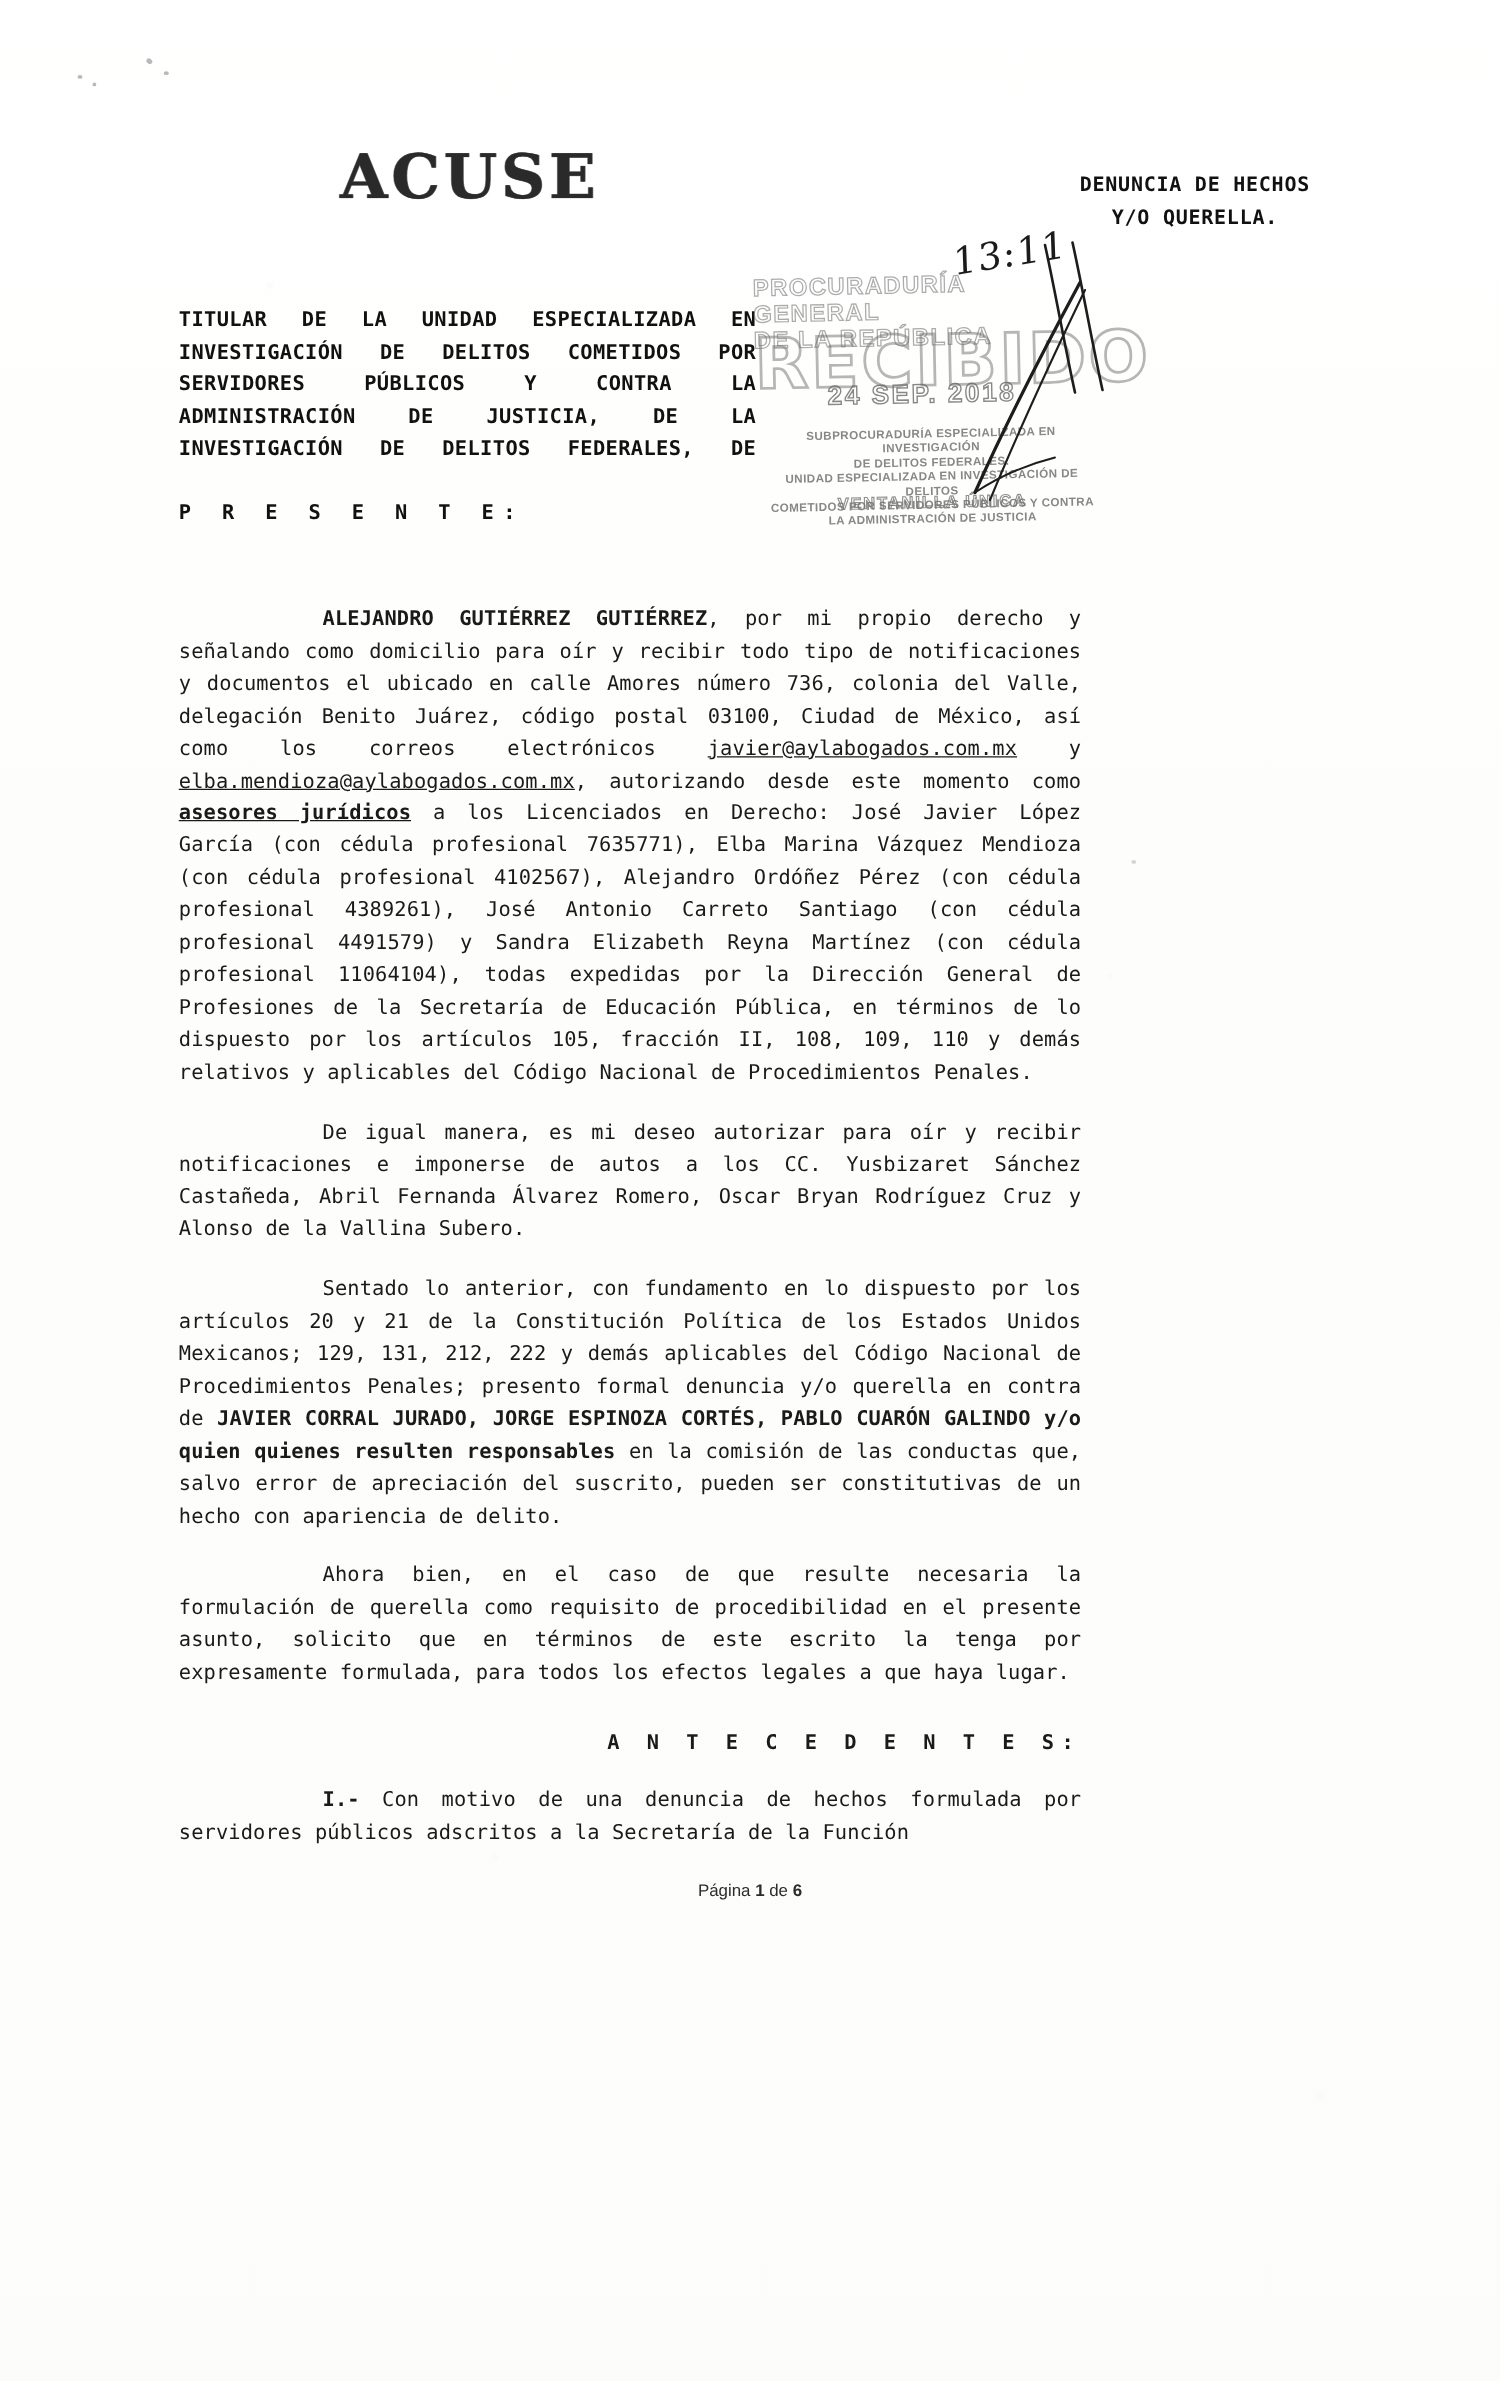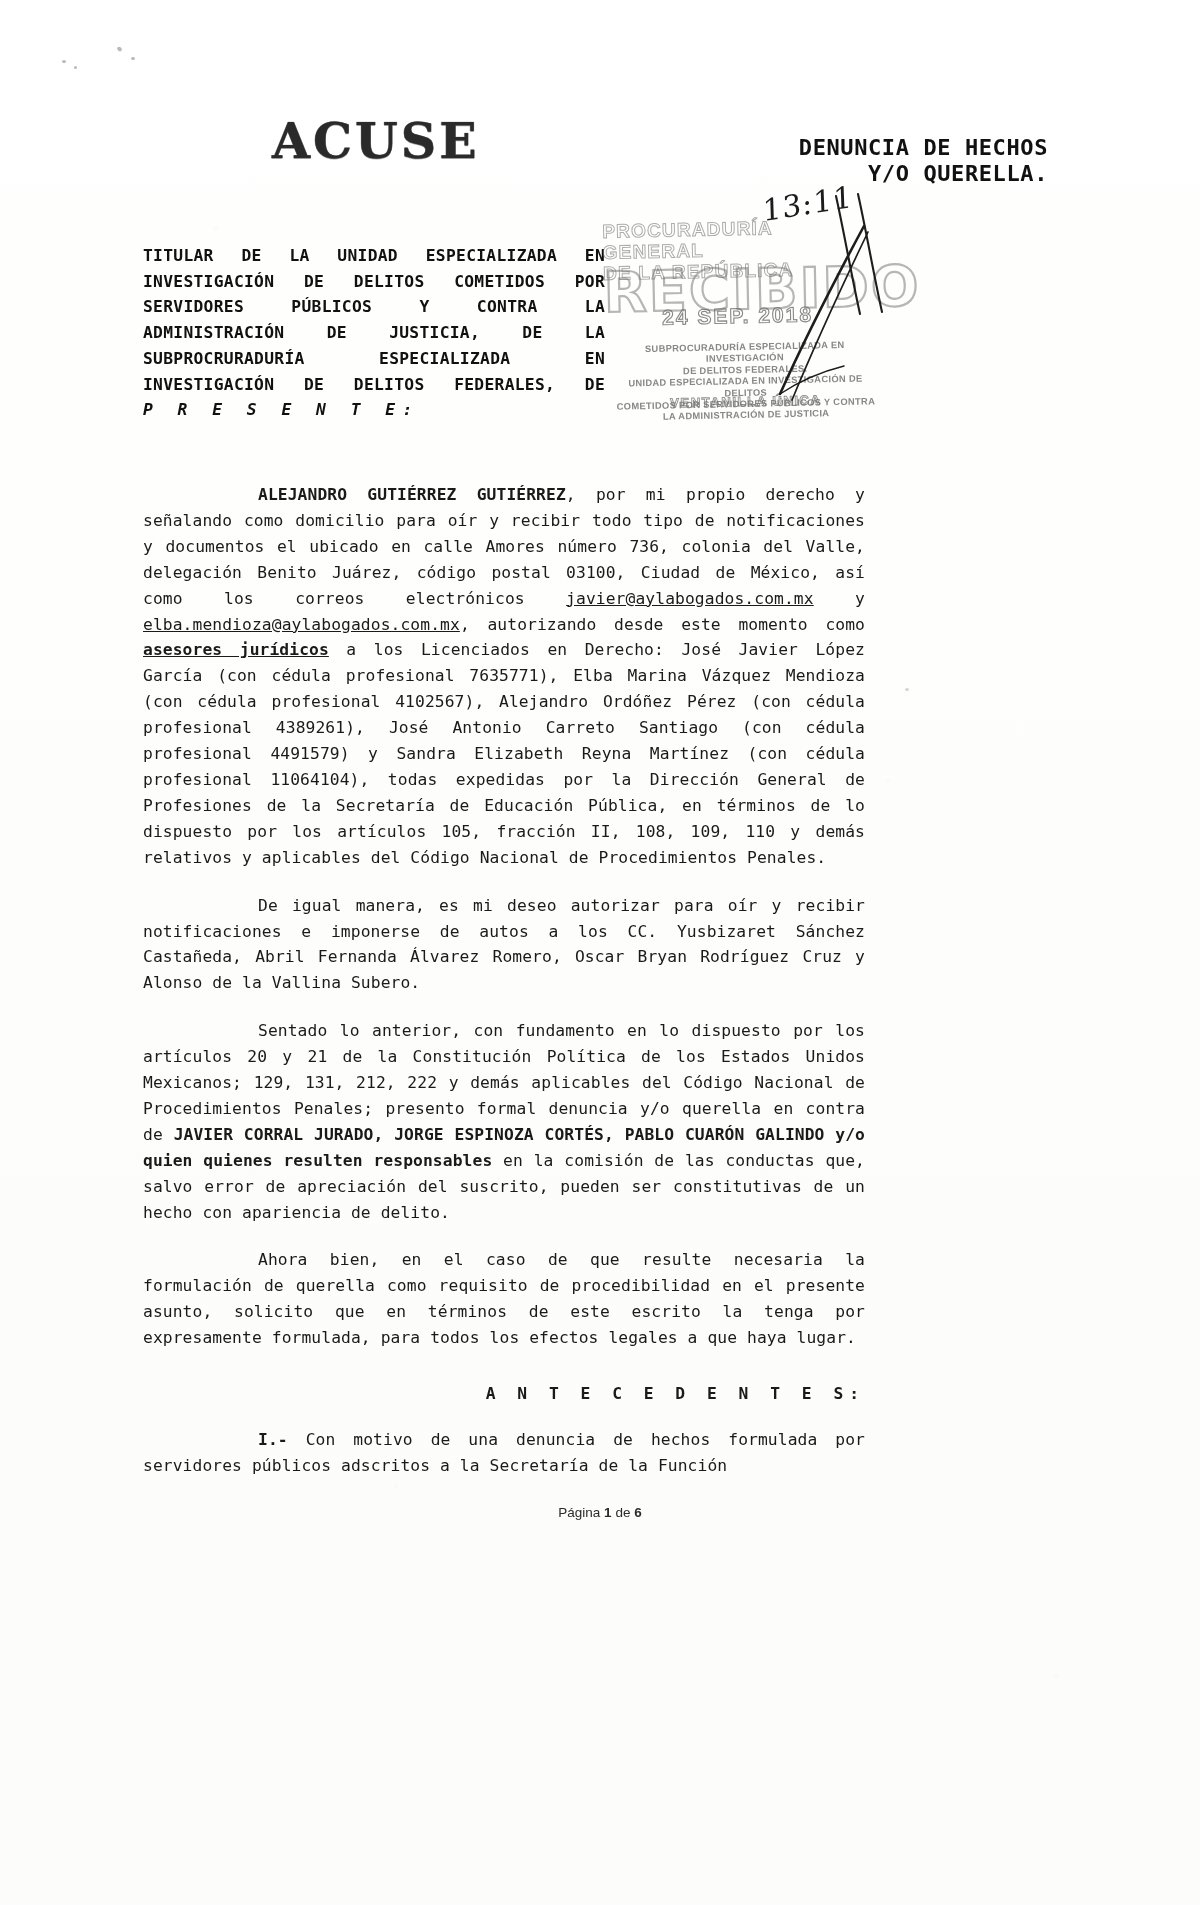--- a/index.html
+++ b/index.html
@@ -54,23 +54,23 @@
       -0.6px 0 0 rgba(90,90,90,0.40),
        0 0.6px 0 rgba(70,70,70,0.45);
     -webkit-text-stroke: 0.5px rgba(55,55,55,0.45);
   }
 
   
   #doc-kind {
     position: absolute;
     right: 152px;
     top: 135px;
-    text-align: right;
-    font-weight: 700;
-    font-size: 22px;
+    text-align: center;
+    font-weight: 700;
+    font-size: 16px;
     line-height: 26px;
     letter-spacing: 0.6px;
   }
 
   
   #addressee {
     position: absolute;
     left: 143px;
     top: 243px;
     width: 462px;
@@ -84,21 +84,20 @@
   #addressee .last-line {
     text-align-last: left;
   }
   #presente {
     position: absolute;
     left: 143px;
     top: 400px;
     font-weight: 700;
     font-size: 16.3px;
     letter-spacing: 7.5px;
-    font-style: italic;
   }
 
   
   #body-text {
     position: absolute;
     left: 143px;
     top: 482px;
     width: 722px;
     font-size: 16.3px;
     line-height: 25.9px;
@@ -249,21 +248,20 @@
   <div id="doc-kind">
     <div>DENUNCIA DE HECHOS</div>
     <div>Y/O QUERELLA.</div>
   </div>
 
   <div id="addressee">
     <div>TITULAR DE LA UNIDAD ESPECIALIZADA EN</div>
     <div>INVESTIGACIÓN DE DELITOS COMETIDOS POR</div>
     <div>SERVIDORES PÚBLICOS Y CONTRA LA</div>
     <div>ADMINISTRACIÓN DE JUSTICIA, DE LA</div>
-    <div>SUBPROCRURADURÍA ESPECIALIZADA EN</div>
     <div>INVESTIGACIÓN DE DELITOS FEDERALES, DE</div>
   </div>
 
   <div id="presente">P R E S E N T E:</div>
 
   <div id="stamp">
     <div class="stamp-head">
       <div>PROCURADURÍA GENERAL</div>
       <div>DE LA REPÚBLICA</div>
     </div>

